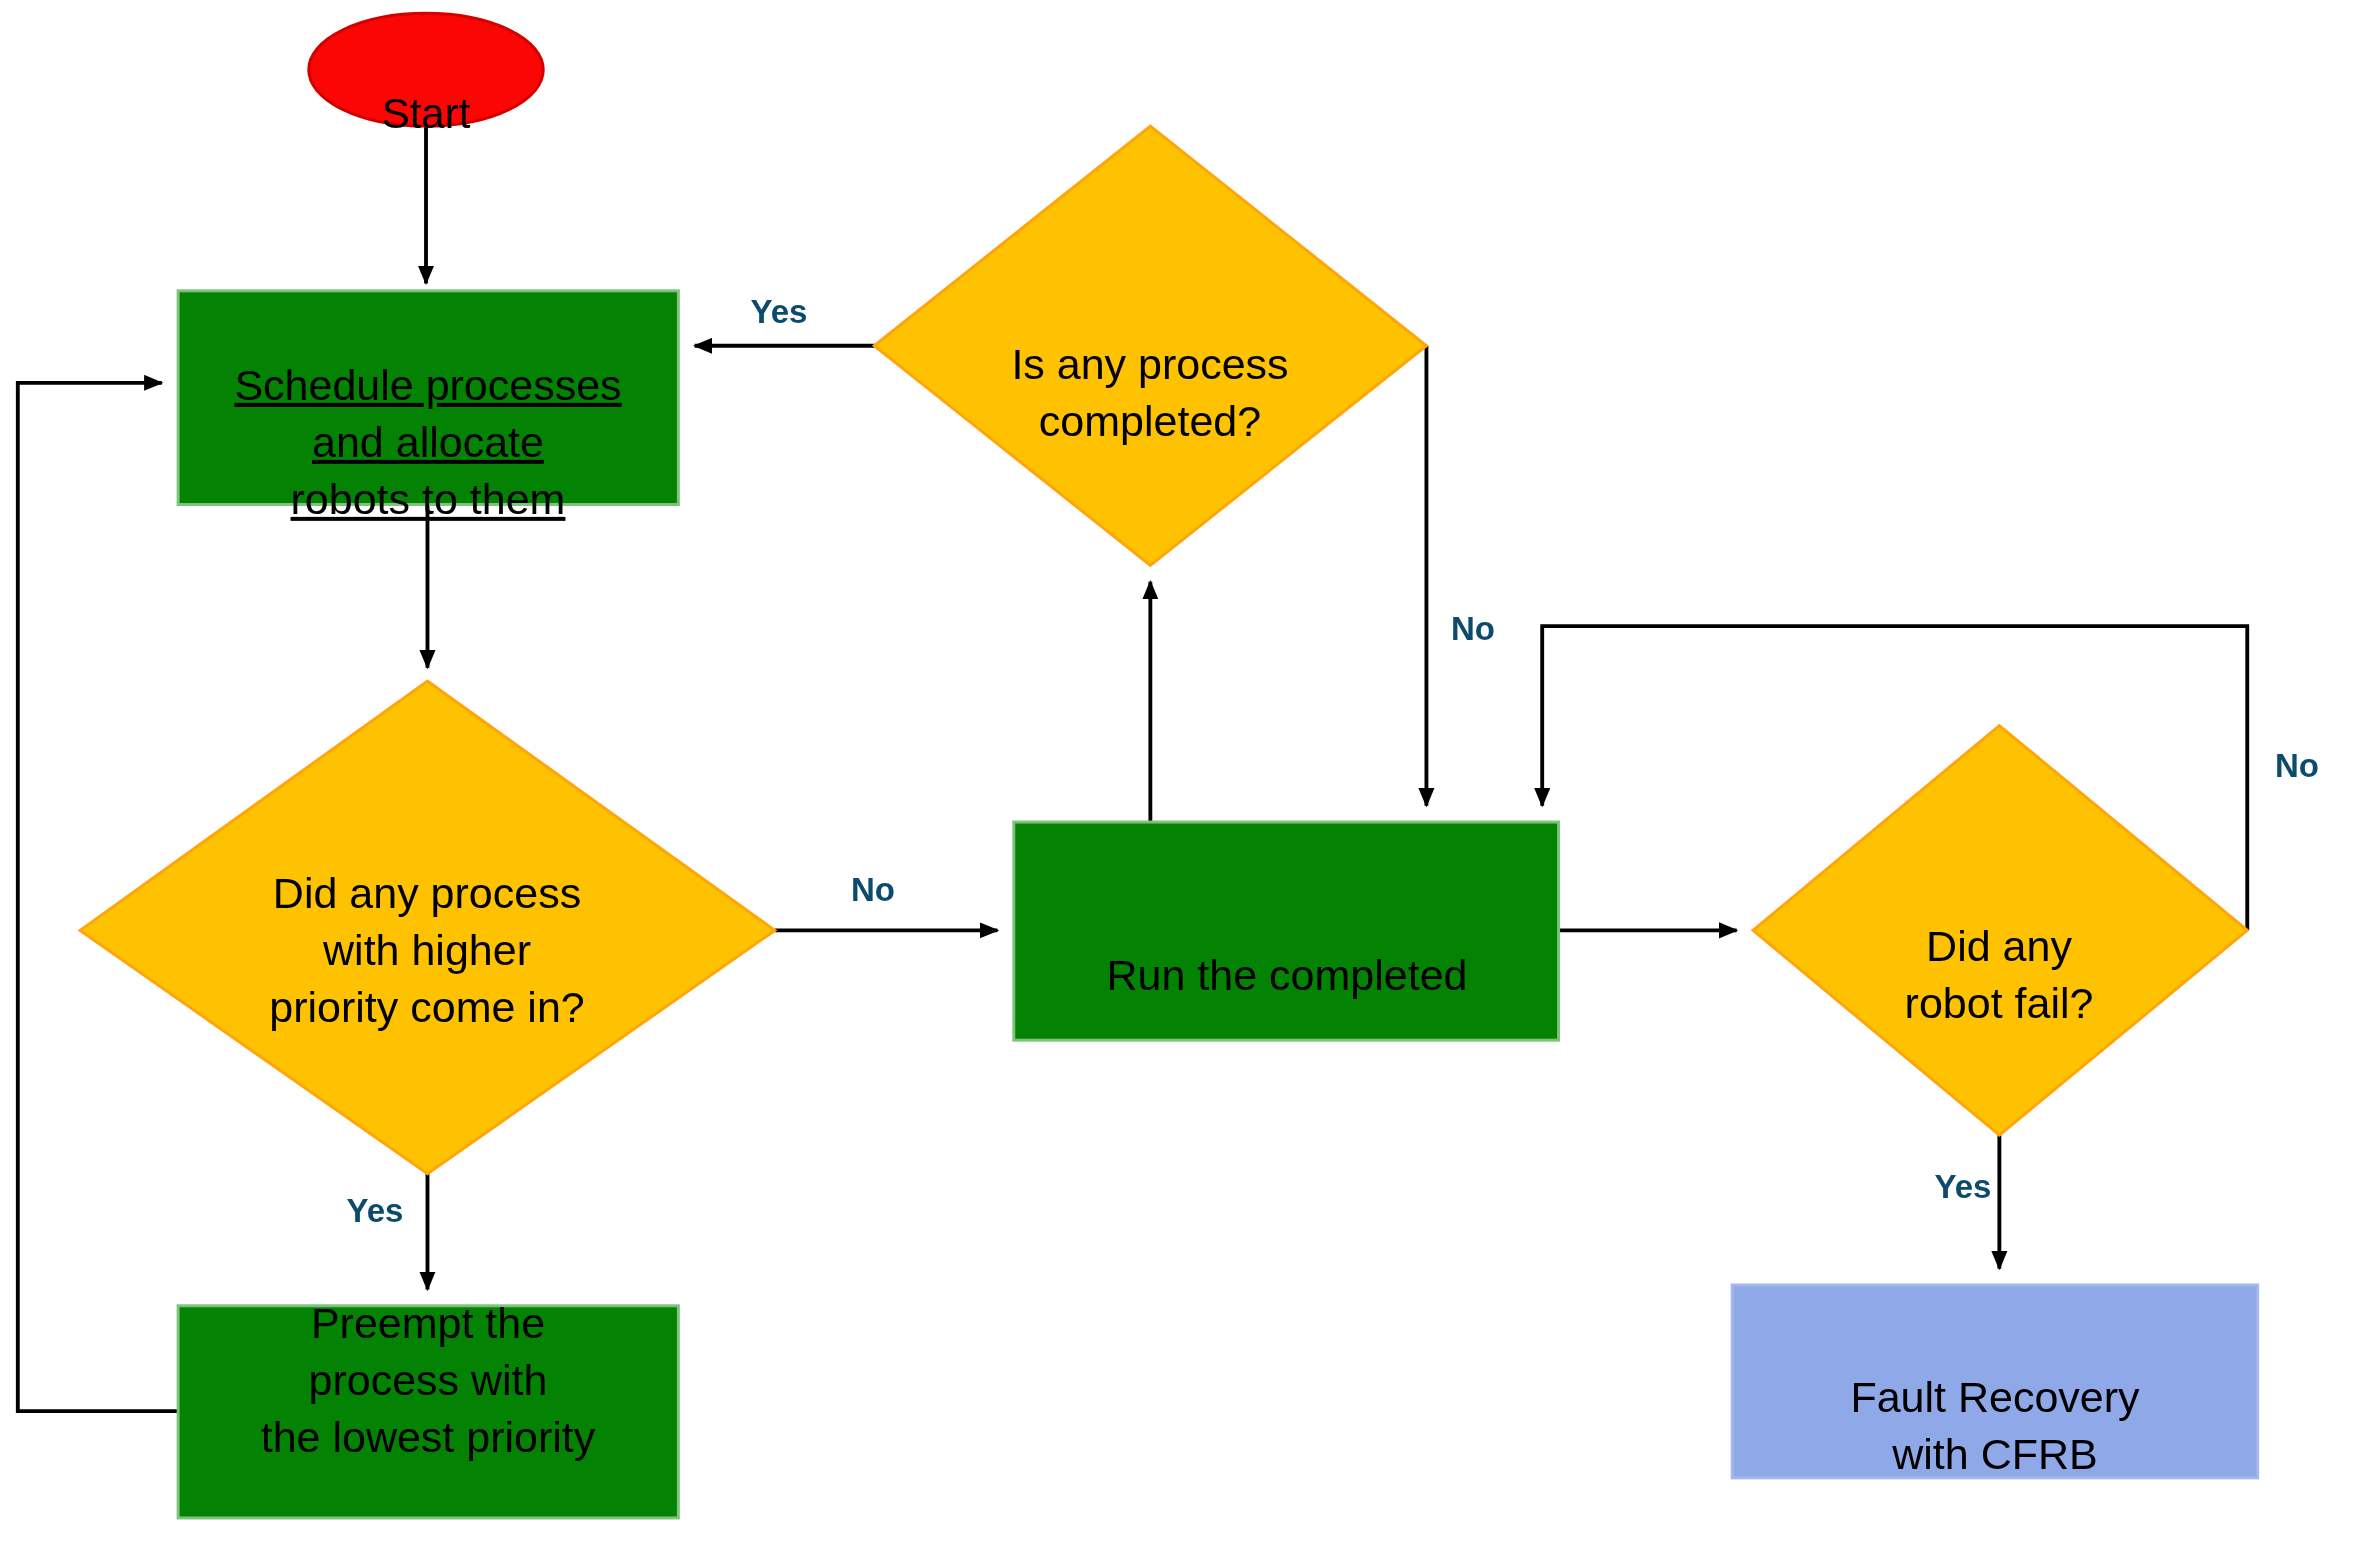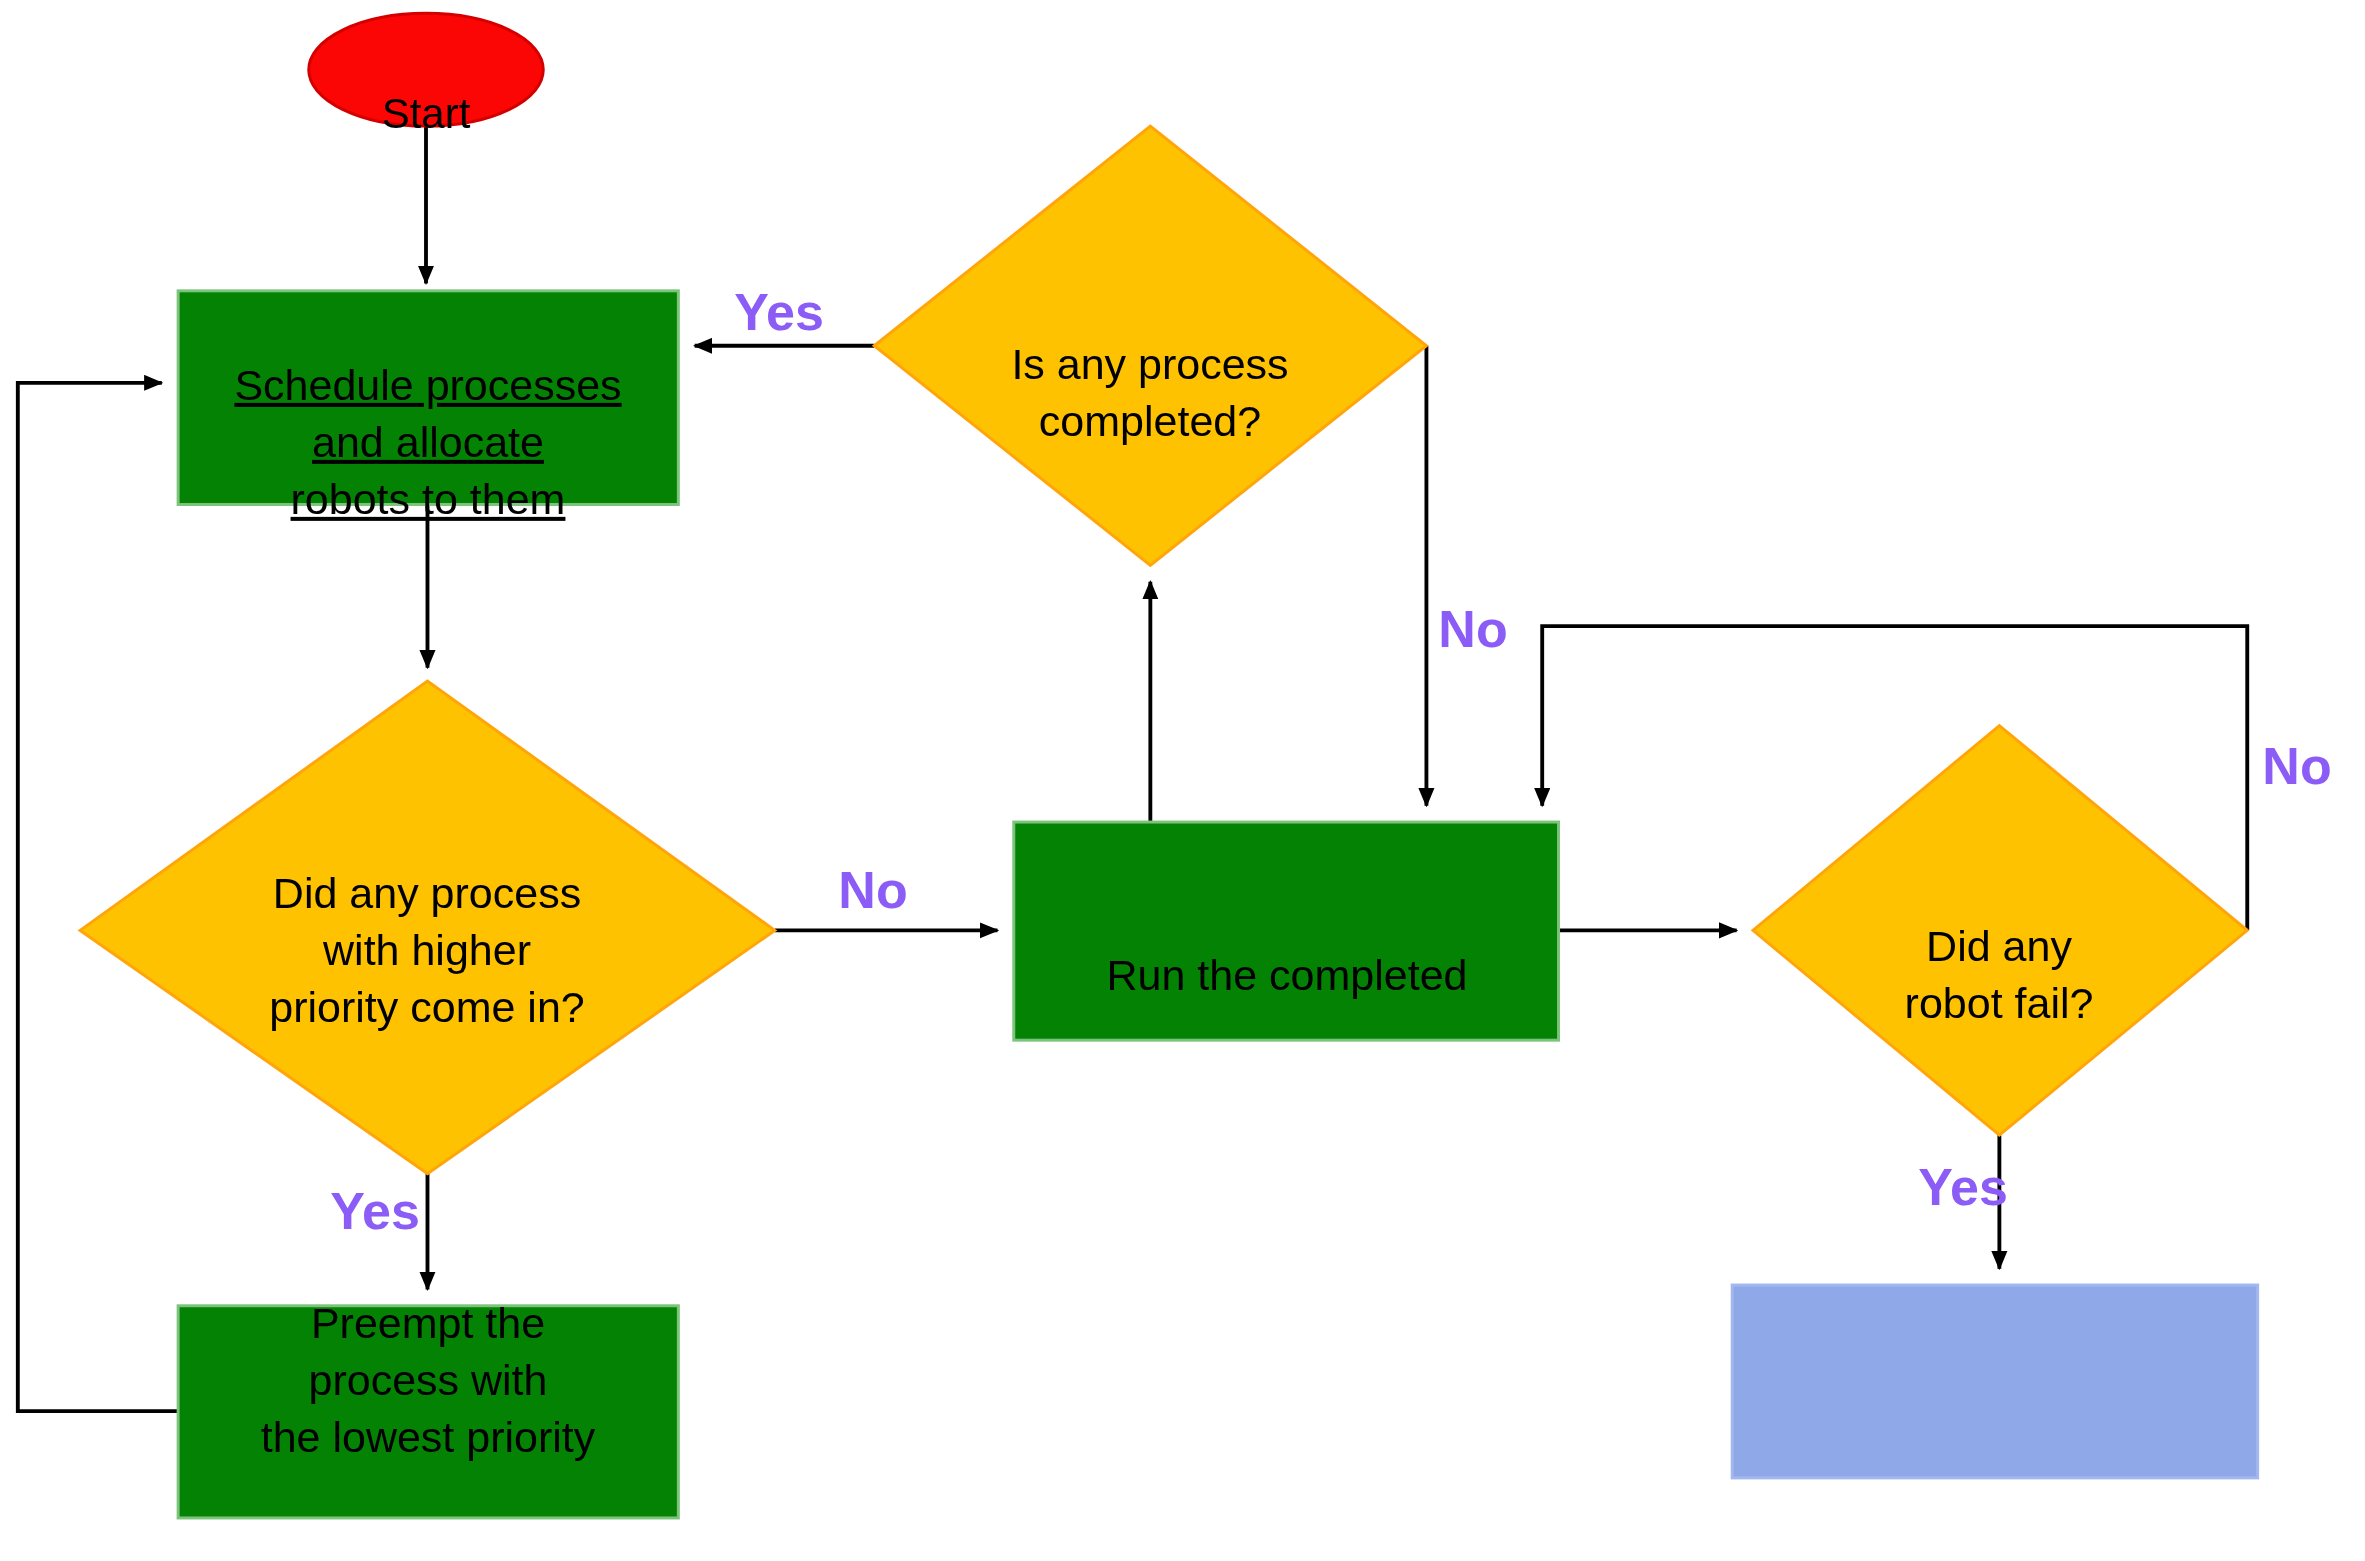--- a/index.html
+++ b/index.html
@@ -27,22 +27,22 @@
     font-size: 43px;
     line-height: 1.32;
     font-weight: 400;
     letter-spacing: 0px;
     margin-top: 44px;
   }
   .edge-label {
     position: absolute;
     transform: translate(-50%, -50%);
     text-align: center;
-    color: #8b5cf6;
-    font-size: 52px;
+    color: #0c4a6e;
+    font-size: 33px;
     font-weight: 700;
     white-space: nowrap;
   }
 </style>
 </head>
 <body>
 
 <div id="stage">
 
   <svg id="edge-layer" viewBox="0 0 1594 1052" preserveAspectRatio="none">
@@ -84,20 +84,22 @@
 completed?</div>
   <div class="node-label" style="left:427px;  top:906px;">Did any process
 with higher
 priority come in?</div>
   <div class="node-label" style="left:1287px; top:931px;">Run the completed</div>
   <div class="node-label" style="left:1999px; top:931px;">Did any
 robot fail?</div>
   <div class="node-label" style="left:428px;  top:1336px;">Preempt the
 process with
 the lowest priority</div>
+  <div class="node-label" style="left:1995px; top:1382px;">Fault Recovery
+with CFRB</div>
 
   <div class="edge-label" style="left:779px; top:312px;">Yes</div>
   <div class="edge-label" style="left:1473px; top:629px;">No</div>
   <div class="edge-label" style="left:873px; top:890px;">No</div>
   <div class="edge-label" style="left:375px;  top:1211px;">Yes</div>
   <div class="edge-label" style="left:2297px; top:766px;">No</div>
   <div class="edge-label" style="left:1963px; top:1187px;">Yes</div>
 
 </div>
 

